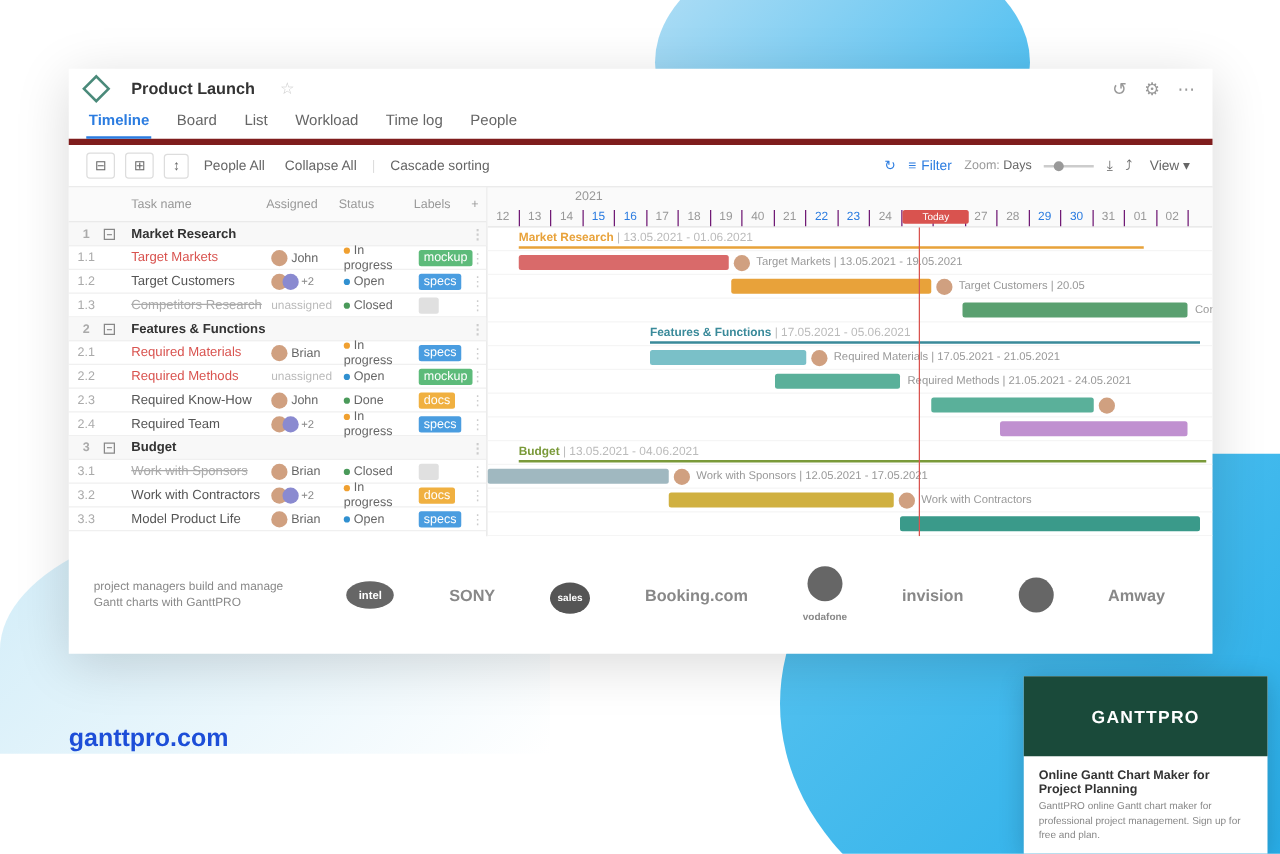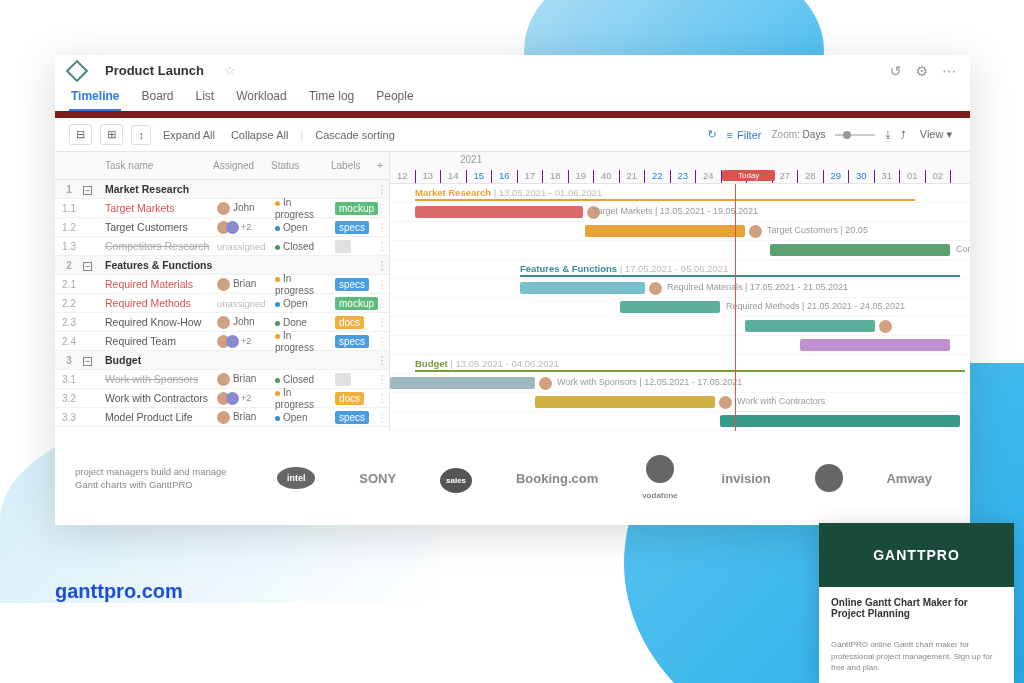--- a/index.html
+++ b/index.html
@@ -54,21 +54,21 @@
   border: 2px solid #4a8a7a;
   transform: rotate(45deg);
 }
 .page-title { font-size: 13px; font-weight: 600; color: #333; }
 .star-icon { color: #ccc; font-size: 13px; }
 .header-right { margin-left: auto; display: flex; gap: 14px; color: #999; font-size: 14px; }
 .tabs {
   display: flex;
   gap: 18px;
   padding: 0 14px;
-  border-bottom: 7px solid #7f1d1d;
+  border-bottom: 5px solid #7f1d1d;
   font-size: 12px;
   color: #666;
 }
 .tab { padding: 6px 2px; cursor: pointer; }
 .tab.active { color: #2b7ce0; border-bottom: 2px solid #2b7ce0; font-weight: 600; }
 .toolbar {
   display: flex;
   align-items: center;
   padding: 6px 14px;
   border-bottom: 1px solid #e5e5e5;
@@ -252,21 +252,21 @@
 .promo-banner {
   background: #1a4a3a;
   color: #fff;
   text-align: center;
   padding: 24px 0;
   font-size: 14px;
   font-weight: 700;
   letter-spacing: 1px;
 }
 .promo-text { padding: 10px 12px; }
-.promo-title { font-size: 10px; font-weight: 700; color: #333; margin-bottom: 20px; }
+.promo-title { font-size: 10px; font-weight: 700; color: #333; margin-bottom: 2px; }
 .promo-desc { font-size: 8px; color: #888; line-height: 1.4; }
 </style>
 </head>
 <body>
 
 <div class="bg-shape-1"></div>
 <div class="bg-shape-2"></div>
 <div class="bg-shape-3"></div>
 
 <div class="app">
@@ -287,21 +287,21 @@
       <div class="tab">List</div>
       <div class="tab">Workload</div>
       <div class="tab">Time log</div>
       <div class="tab">People</div>
     </div>
 
   <div class="toolbar">
     <span class="tool-btn">⊟</span>
     <span class="tool-btn">⊞</span>
     <span class="tool-btn">↕</span>
-    <span class="tool-link">Expand All</span>
+    <span class="tool-link">People All</span>
     <span class="tool-link">Collapse All</span>
     <span style="color:#ddd">|</span>
     <span class="tool-link">Cascade sorting</span>
     <div class="toolbar-right">
       <span style="color:#2b7ce0">↻</span>
       <span class="filter-btn">≡ <span>Filter</span></span>
       <span class="zoom-label"><span>Zoom:</span> <span style="color:#666">Days</span></span>
       <span style="width:40px;height:2px;background:#ccc;display:inline-block;position:relative">
           <span style="position:absolute;left:8px;top:-3px;width:8px;height:8px;background:#999;border-radius:50%"></span>
         </span>
@@ -474,21 +474,21 @@
       </div>
       <div class="chart-area" id="chart-area">
         <div class="today-line"></div>
       <div class="chart-row">
             <span class="group-bar-label" style="left: 25px; color: rgb(232, 162, 58);">Market Research <span style="color:#bbb;font-weight:400">| 13.05.2021 - 01.06.2021</span></span>
             <div style="position: absolute; left: 25px; top: 15px; width: 500px; height: 2px; background: rgb(232, 162, 58);"></div>
           </div>
           <div class="chart-row">
             <div class="bar" style="left: 25px; width: 168px; background: rgb(217, 106, 106);"></div>
             <span class="avatar" style="position: absolute; left: 197px; top: 3px;"></span>
-            <span class="bar-label" style="left: 203px;">Target Markets | 13.05.2021 - 19.05.2021</span>
+            <span class="bar-label" style="left: 215px;">Target Markets | 13.05.2021 - 19.05.2021</span>
           </div>
           <div class="chart-row">
             <div class="bar" style="left: 195px; width: 160px; background: rgb(232, 162, 58);"></div>
             <span class="avatar" style="position: absolute; left: 359px; top: 3px;"></span>
             <span class="bar-label" style="left: 377px;">Target Customers | 20.05</span>
           </div>
           <div class="chart-row">
             <div class="bar" style="left: 380px; width: 180px; background: rgb(90, 160, 112);"></div>
             <span class="bar-label" style="left: 566px;">Cor</span>
           </div>

